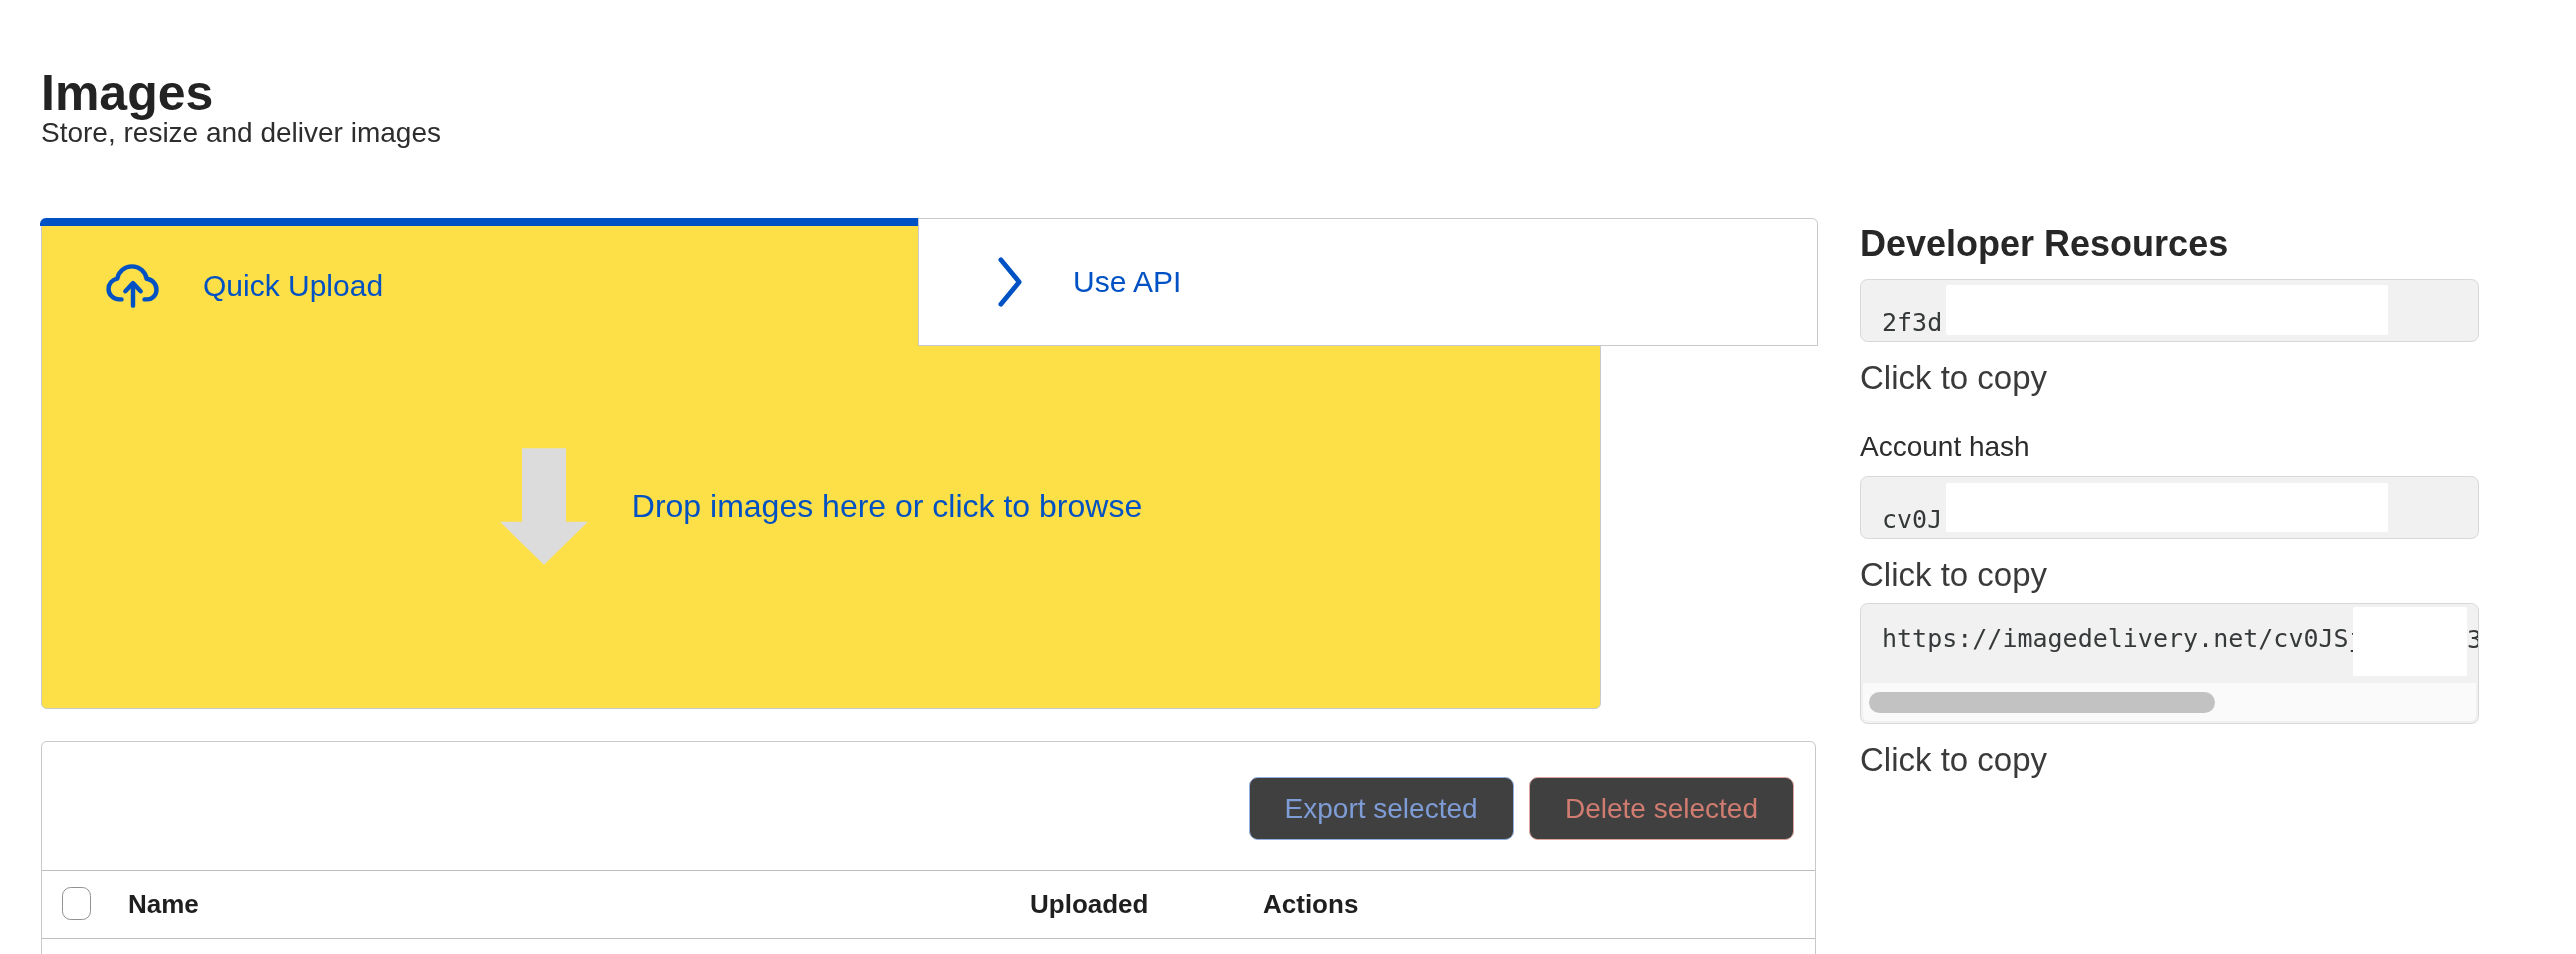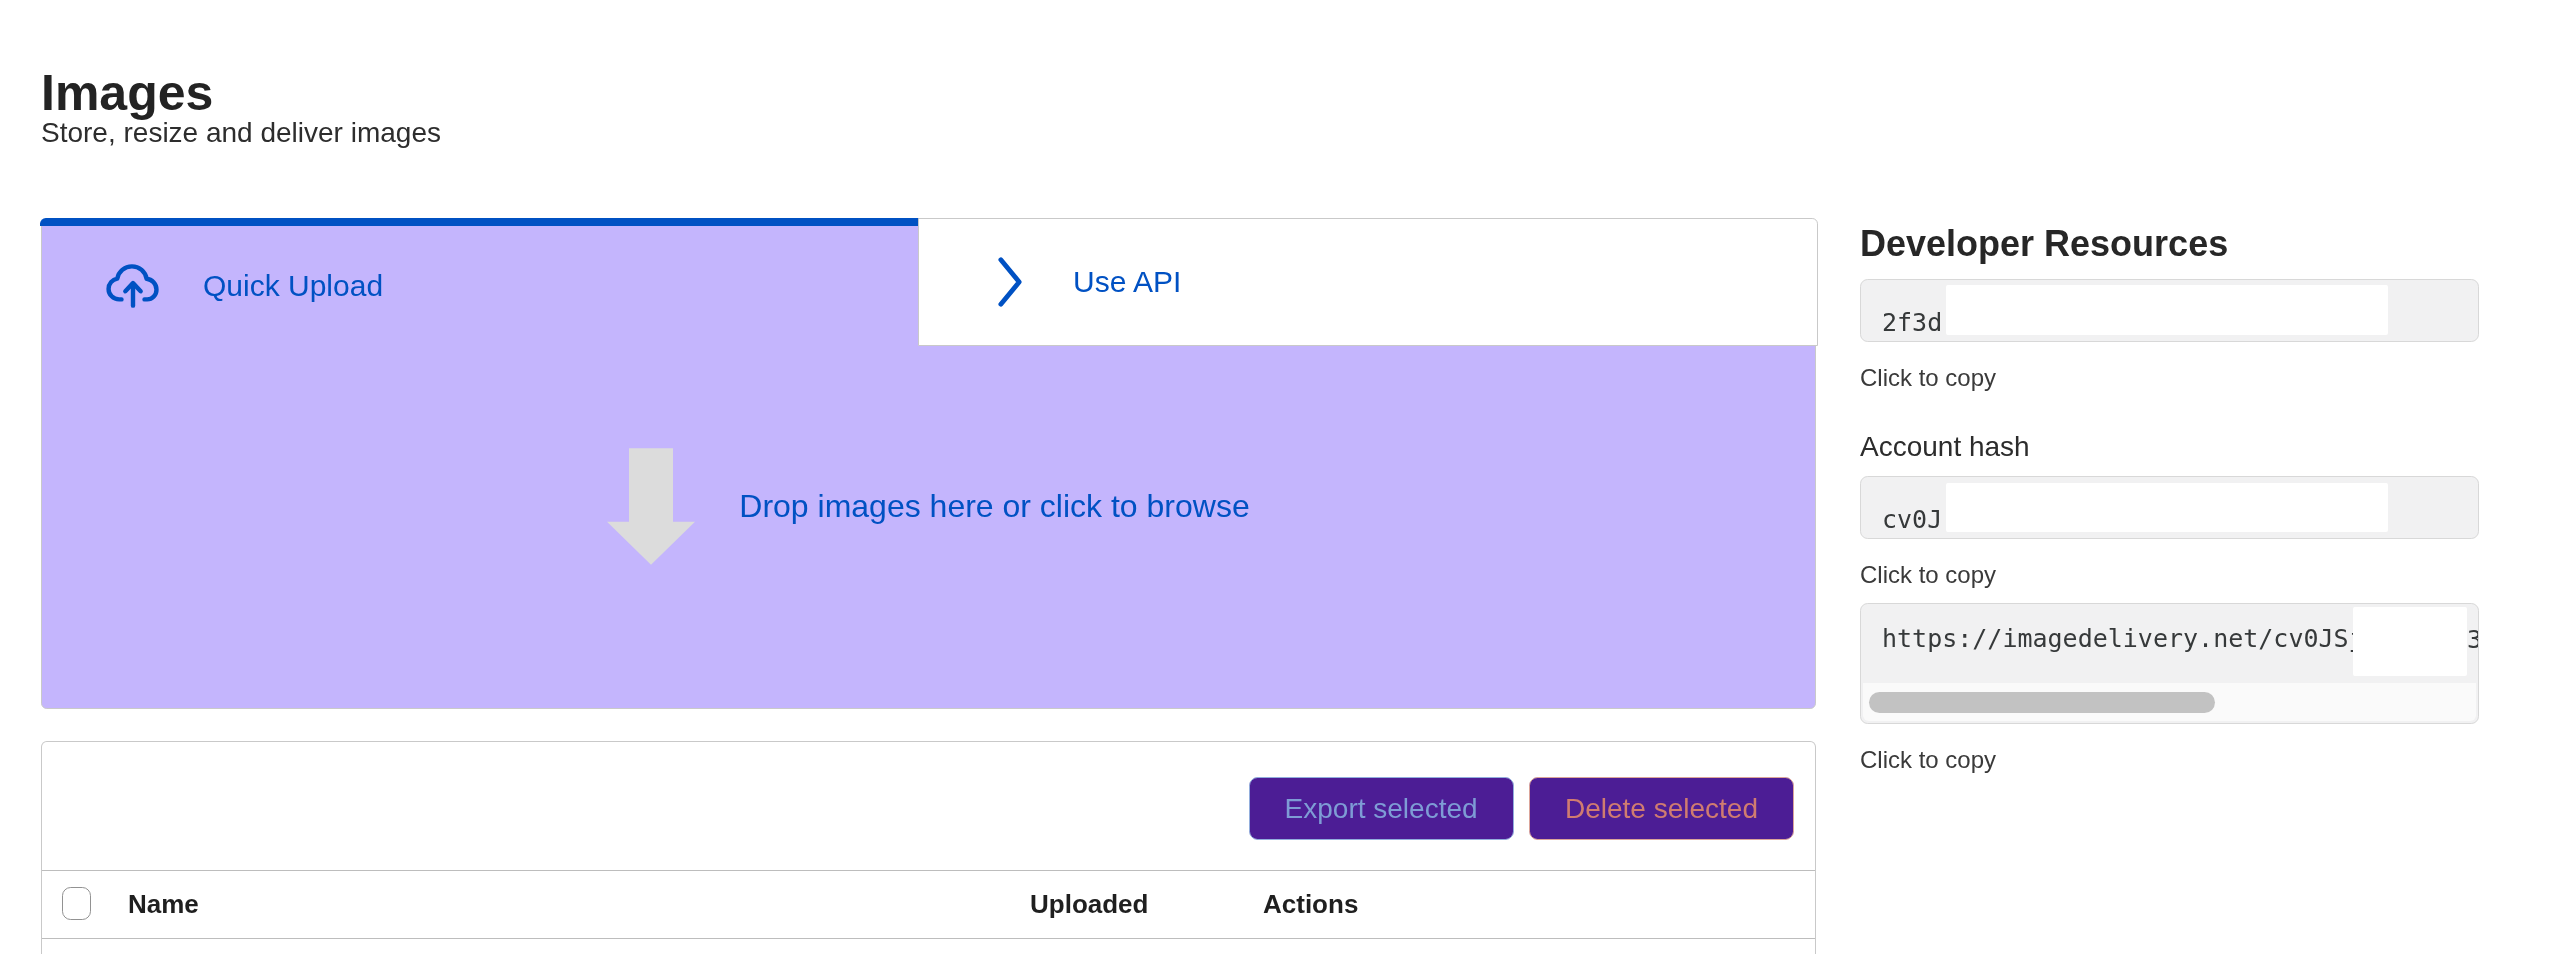--- a/index.html
+++ b/index.html
@@ -21,23 +21,23 @@
     position: absolute; left: 0; top: 35px;
     font-size: 50px; font-weight: 700; color: #232323; line-height: 48px;
   }
   .page-subtitle {
     position: absolute; left: 0; top: 115px;
     font-size: 28px; font-weight: 400; color: #2d2d2d; line-height: 35px;
   }
 
   
   .upload-panel {
-    position: absolute; left: 0; top: 219px; width: 1775px; height: 490px;
+    position: absolute; left: 0; top: 219px; width: 1560px; height: 490px;
     border: 1.9px solid #c9c9c9; border-radius: 5.8px; box-sizing: border-box;
-    background: #c4b5fd;
+    background: #fde047;
   }
   .active-tab-bar {
     position: absolute; left: -1.9px; top: -1.9px; width: 882px; height: 7.7px;
     background: #0051c3; border-top-left-radius: 5.8px;
   }
   .tab-quick {
     position: absolute; left: 0; top: 5.8px; width: 874px; height: 120px;
     display: flex; align-items: center; padding-left: 63px; gap: 42px;
     box-sizing: border-box; cursor: pointer;
   }
@@ -62,21 +62,21 @@
   .table-panel {
     position: absolute; left: 0; top: 741px; width: 1775px; height: 250px;
     border: 1.9px solid #c9c9c9; border-bottom: none;
     border-radius: 5.8px 5.8px 0 0; box-sizing: border-box; background: #fff;
   }
   .actions-row { position: relative; height: 128px; }
   .actions-group {
     position: absolute; right: 21px; top: 35px; display: flex; gap: 15.4px;
   }
   .btn {
-    height: 63px; padding: 0 35px; background: #4c1d95;
+    height: 63px; padding: 0 35px; background: #404040;
     border-radius: 8.7px; font-size: 28px; line-height: 60px;
     border: 1.9px solid; box-sizing: border-box; cursor: pointer;
     font-family: "Liberation Sans", "DejaVu Sans", sans-serif;
   }
   .btn-export { color: #7e9cd5; border-color: #92aedd; }
   .btn-delete { color: #d07c70; border-color: #dba49a; }
 
   .row-divider { border-top: 1.9px solid #bdbdbd; }
   .header-row {
     position: relative; height: 67px; border-bottom: 1.9px solid #bdbdbd;
@@ -126,21 +126,21 @@
     font-size: 25px; color: #36393a;
   }
   .scroll-track {
     position: absolute; left: 1.9px; right: 1.9px; bottom: 1.9px; height: 38px;
     background: #fafafa; border-radius: 0 0 5.8px 5.8px;
   }
   .scroll-thumb {
     position: absolute; left: 5.8px; bottom: 7.7px; width: 346px; height: 21px;
     background: #c2c2c2; border-radius: 10.6px; cursor: grab;
   }
-  .copy-hint { margin-top: 21px; font-size: 24px; color: #3a3a3a; line-height: 29px; }
+  .copy-hint { margin-top: 21px; font-size: 33px; color: #3a3a3a; line-height: 29px; }
 
   .icon-svg { display: block; }
 </style>
 </head>
 <body>
 
 <div class="app">
 
   <div class="main-col">
 

